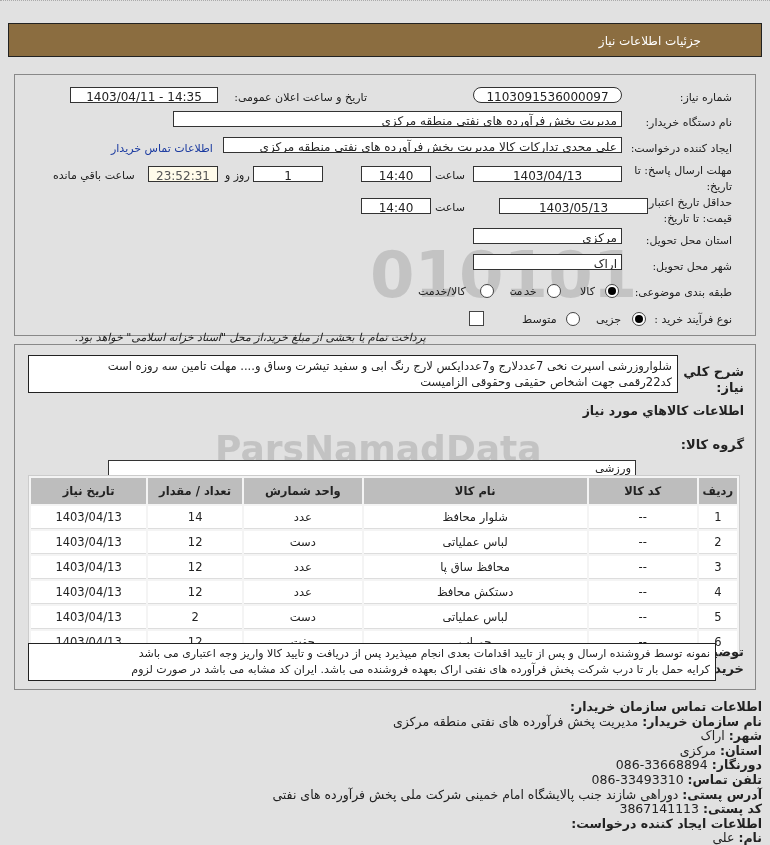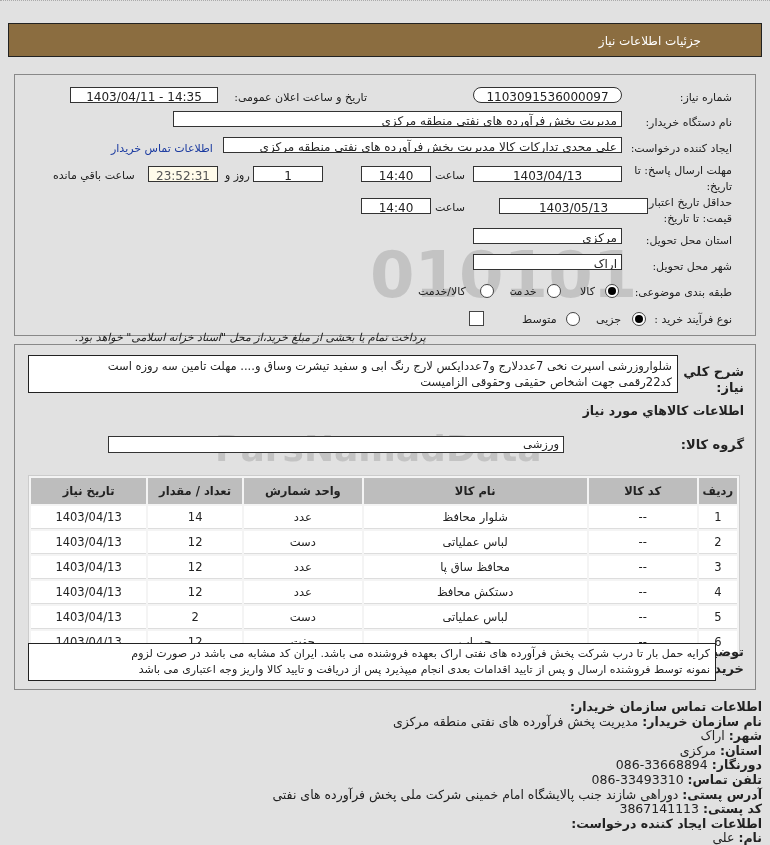--- a/index.html
+++ b/index.html
@@ -134,21 +134,21 @@
 <span class="lbl bold" style="right:26px; top:364px; font-size:13px;">شرح کلي</span>
 <span class="lbl bold" style="right:26px; top:380px; font-size:13px;">نياز:</span>
 <div class="descbox" style="left:28px; top:355px; width:650px; height:38px;">
   <div>شلواروزرشی اسپرت نخی 7عددلارج و7عددایکس لارج رنگ ابی و سفید تیشرت وساق و.... مهلت تامین سه روزه است</div>
   <div>کد22رقمی جهت اشخاص حقیقی وحقوقی الزامیست</div>
 </div>
 
 <span class="lbl bold" style="right:26px; top:403px; font-size:12.5px;">اطلاعات کالاهاي مورد نياز</span>
 
 <span class="lbl bold" style="right:26px; top:437px; font-size:13px;">گروه کالا:</span>
-<div class="box" style="left:108px; top:436px; width:456px; height:17px; line-height:15px; text-align:right; font-size:11.5px;padding-left:40px;">ورزشی</div>
+<div class="box" style="left:108px; top:460px; width:528px; height:17px; line-height:15px; text-align:right; font-size:11.5px;padding-left:40px;">ورزشی</div>
 
 <table class="goods">
   <thead>
     <tr>
       <th style="width:24px;">ردیف</th>
       <th style="width:90px;">کد کالا</th>
       <th style="width:188px;">نام کالا</th>
       <th style="width:98px;">واحد شمارش</th>
       <th style="width:78px;">تعداد / مقدار</th>
       <th style="width:96px;">تاریخ نیاز</th>
@@ -202,22 +202,22 @@
       <td>جفت</td>
       <td>12</td>
       <td>1403/04/13</td>
     </tr>
   </tbody>
 </table>
 
 <span class="lbl bold" style="right:26px; top:644px; font-size:13px;">توضیحات</span>
 <span class="lbl bold" style="right:26px; top:661px; font-size:13px;">خریدار:</span>
 <div class="descbox" style="left:28px; top:643px; width:688px; height:38px; font-size:11px; line-height:16px;">
+  <div>نمونه توسط فروشنده ارسال و پس از تایید اقدامات بعدی انجام میپذیرد پس از دریافت و تایید کالا واریز وجه اعتباری می باشد</div>
   <div>کرایه حمل بار تا درب شرکت پخش فرآورده های نفتی اراک بعهده فروشنده می باشد. ایران کد مشابه می باشد در صورت لزوم</div>
-  <div>نمونه توسط فروشنده ارسال و پس از تایید اقدامات بعدی انجام میپذیرد پس از دریافت و تایید کالا واریز وجه اعتباری می باشد</div>
 </div>
 
 <div class="contact">
   <div><b>اطلاعات تماس سازمان خریدار:</b></div>
   <div><b>نام سازمان خریدار:</b> <span>مدیریت پخش فرآورده های نفتی منطقه مرکزی</span></div>
   <div><b>شهر:</b> <span>اراک</span></div>
   <div><b>استان:</b> <span>مرکزی</span></div>
   <div><b>دورنگار:</b> <span>33668894-086</span></div>
   <div><b>تلفن تماس:</b> <span>33493310-086</span></div>
   <div><b>آدرس پستی:</b> <span>دوراهی شازند جنب پالایشگاه امام خمینی شرکت ملی پخش فرآورده های نفتی</span></div>

